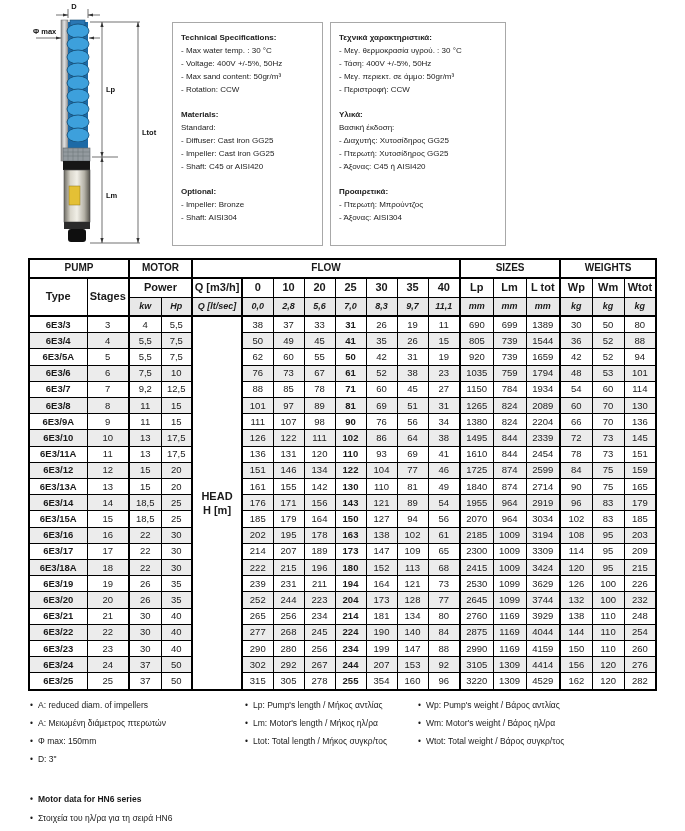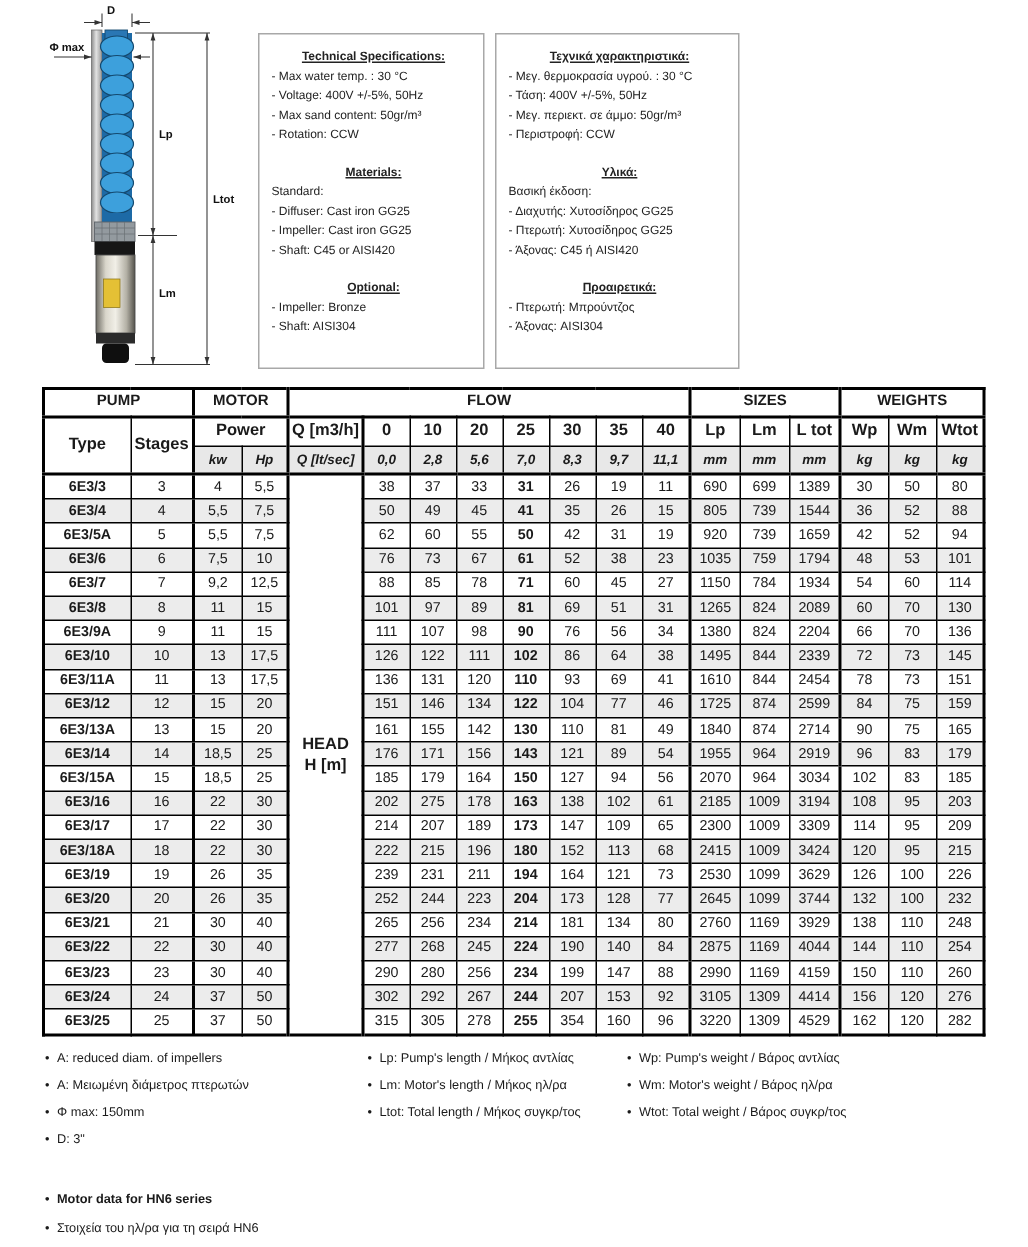--- a/index.html
+++ b/index.html
@@ -4,22 +4,22 @@
 <style>
   html,body{margin:0;padding:0;}
   body{width:685px;height:831px;position:relative;background:#fff;
        font-family:"Liberation Sans", sans-serif;color:#1a1a1a;}
   .page{position:absolute;inset:0;}
 
   
   .spec-box{position:absolute;top:22px;height:224px;border:1px solid #a8a8a8;
             background:#fff;box-sizing:border-box;padding:8px 5px 0 8px;}
   .spec-box-en{left:172px;width:151px;}
-  .spec-box-gr{left:330px;width:163px;}
-  .spec-title{font-size:8px;line-height:13px;font-weight:bold;text-decoration:underline;color:#222;text-align:center;}
+  .spec-box-gr{left:330px;width:176px;}
+  .spec-title{font-size:8px;line-height:13px;font-weight:bold;color:#222;}
   .spec-line{font-size:8px;line-height:13px;color:#222;}
   .mt{margin-top:12px;}
 
   
   .pump-svg{position:absolute;left:0;top:0;}
   .dim{stroke:#333;stroke-width:0.7;}
   .dimlabel{font-size:7.5px;font-weight:bold;fill:#111;}
 
   
   .tbl-wrap{position:absolute;left:28px;top:258px;}
@@ -497,21 +497,21 @@
             <td class="gl">102</td>
             <td>83</td>
             <td>185</td>
           </tr>
           <tr>
             <td class="type">6E3/16</td>
             <td>16</td>
             <td class="gl">22</td>
             <td>30</td>
             <td class="gl">202</td>
-            <td>275</td>
+            <td>195</td>
             <td>178</td>
             <td class=" emph">163</td>
             <td>138</td>
             <td>102</td>
             <td>61</td>
             <td class="gl">2185</td>
             <td>1009</td>
             <td>3194</td>
             <td class="gl">108</td>
             <td>95</td>

